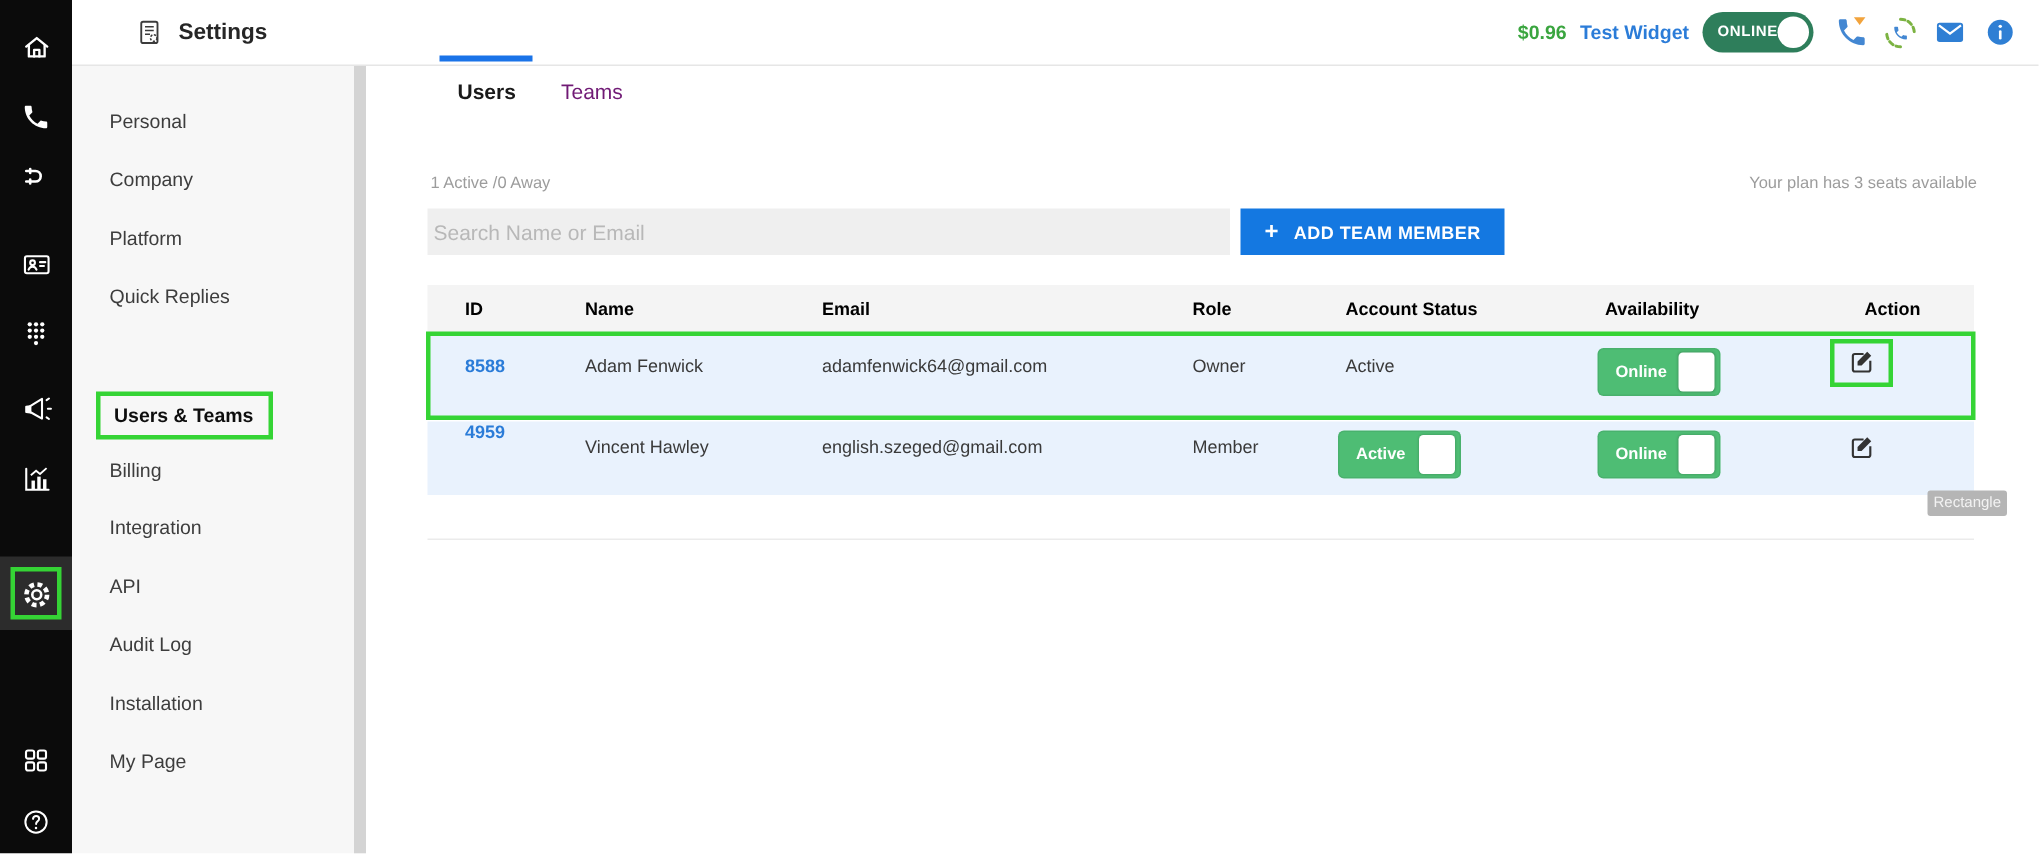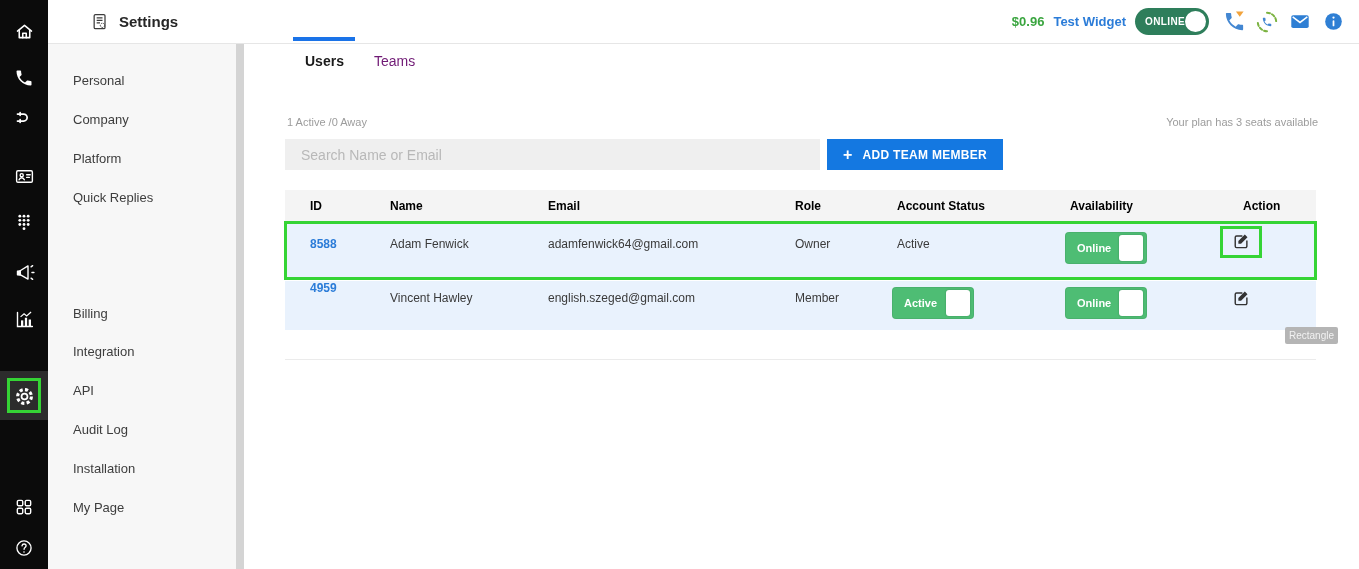--- a/index.html
+++ b/index.html
@@ -35,21 +35,21 @@
   .menu-item.active{left:16px;padding:0 10px 0 9px;height:26px;line-height:26px;font-weight:bold;color:#0e0e0e;border:3px solid #35d435;box-sizing:content-box;background:transparent;}
 
   
   .content{left:252px;top:44px;width:1107px;height:525px;background:#ffffff;}
   .tab-indicator{position:absolute;left:41px;top:-7px;width:62px;height:4px;background:#1a73e8;z-index:3;}
   .tab{position:absolute;top:9px;font-size:14px;cursor:pointer;}
   .tab.active{font-weight:bold;color:#1a1a1a;}
   .tab.inactive{color:#701a75;}
   .summary{position:absolute;left:35px;top:72px;font-size:11px;color:#9c9c9c;}
   .plan-note{position:absolute;right:41px;top:72px;font-size:11px;color:#9c9c9c;}
-  .search-input{position:absolute;left:33px;top:95px;width:535px;height:31px;background:#efefef;border:none;outline:none;box-sizing:border-box;padding:0 16px;font-size:14px;color:#555;font-family:"Liberation Sans",sans-serif;}
+  .search-input{position:absolute;left:33px;top:95px;width:535px;height:31px;background:#efefef;border:none;outline:none;box-sizing:border-box;padding:0 4px;font-size:14px;color:#555;font-family:"Liberation Sans",sans-serif;}
   .search-input::placeholder{color:#b8b8b8;}
   .add-btn{position:absolute;left:575px;top:95px;width:176px;height:31px;background:#1478e1;border:none;color:#fff;font-size:12px;font-weight:bold;letter-spacing:.3px;cursor:pointer;display:flex;align-items:center;justify-content:center;gap:10px;font-family:"Liberation Sans",sans-serif;}
   .add-btn .plus{font-size:16px;font-weight:bold;line-height:1;}
 
   
   .table{position:absolute;left:33px;top:146px;width:1031px;}
   .thead{position:relative;height:32px;background:#f4f4f4;}
   .thead .cell{position:absolute;top:0;line-height:32px;font-size:12px;font-weight:bold;color:#000000;}
   .trow{position:relative;background:#e9f2fd;}
   .row1{height:57px;}
@@ -214,20 +214,21 @@
       </svg>
     </span>
   </div>
 </header>
 
 <nav class="abs settings-menu">
   <div class="menu-item" style="top:25px;">Personal</div>
   <div class="menu-item" style="top:64px;">Company</div>
   <div class="menu-item" style="top:103px;">Platform</div>
   <div class="menu-item" style="top:142px;">Quick Replies</div>
+  <div class="menu-item active" style="top:217px;">Users &amp; Teams</div>
   <div class="menu-item" style="top:258px;">Billing</div>
   <div class="menu-item" style="top:296px;">Integration</div>
   <div class="menu-item" style="top:335px;">API</div>
   <div class="menu-item" style="top:374px;">Audit Log</div>
   <div class="menu-item" style="top:413px;">Installation</div>
   <div class="menu-item" style="top:452px;">My Page</div>
   <div class="menu-scrollbar"></div>
 </nav>
 
 <main class="abs content">

